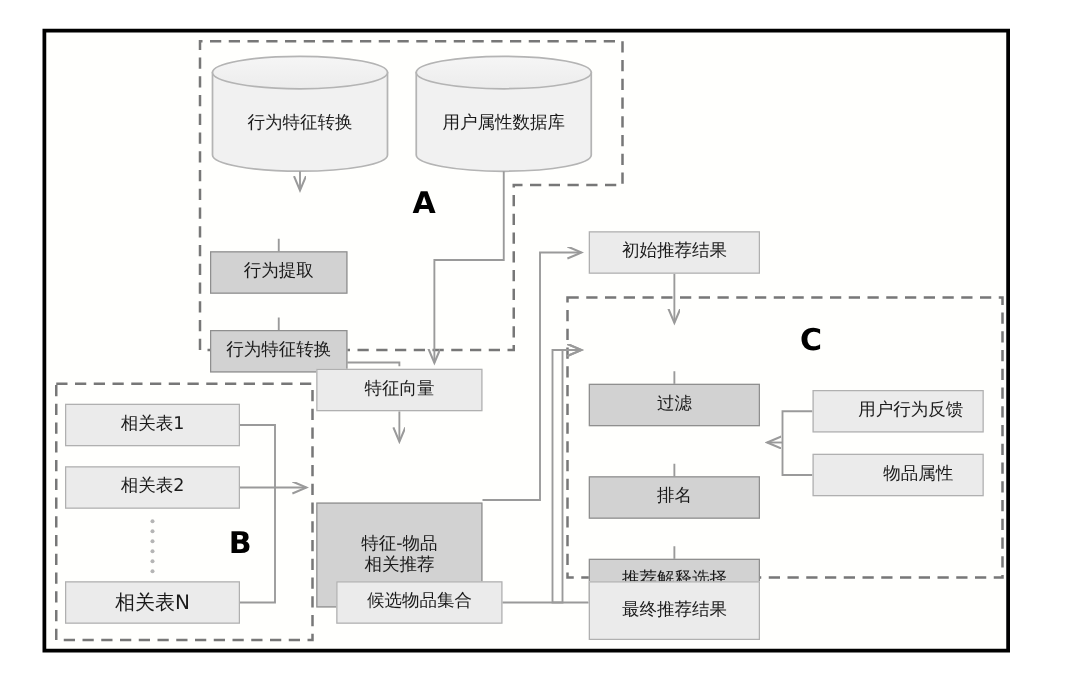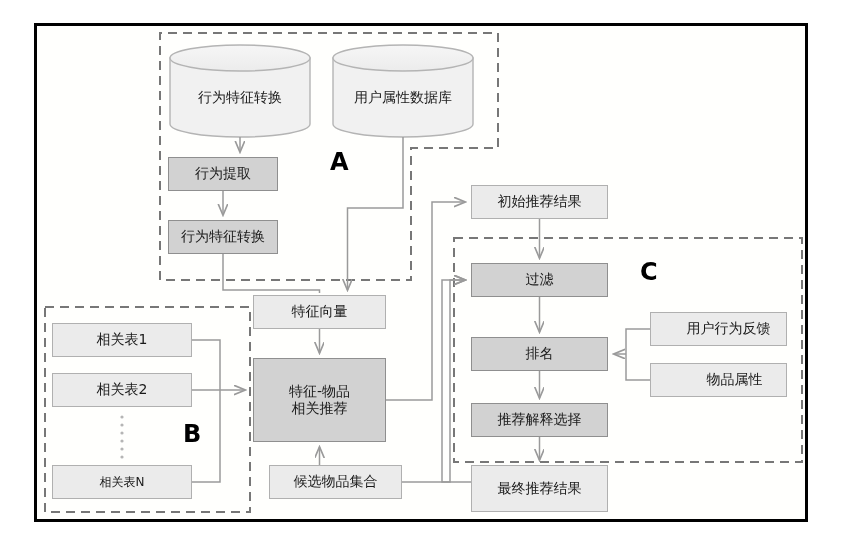--- a/index.html
+++ b/index.html
@@ -2,21 +2,21 @@
 <html><head>
 <meta charset="utf-8">
 <style>
   html,body{margin:0;padding:0;background:#ffffff;}
   body{font-family:"DejaVu Sans","Liberation Sans",sans-serif;}
   #canvas{position:relative;width:863px;height:542px;background:#ffffff;overflow:hidden;}
   #frame{position:absolute;left:34px;top:23px;width:774px;height:499px;border:3px solid #000000;background:#fffffd;box-sizing:border-box;}
   svg.layer{position:absolute;left:0;top:0;width:863px;height:542px;pointer-events:none;}
   .node{position:absolute;box-sizing:border-box;display:flex;align-items:center;justify-content:center;text-align:center;color:#1a1a1a;line-height:1.25;}
   .box{border:1px solid #a8a8a8;}
-  .box.dark{background:#d2d2d2;border:1px solid #8f8f8f;}
+  .box.dark{background:#d2d2d2;border:1px solid #8f8f8f;margin-top:44px;}
   .box.light{background:#ebebeb;border:1px solid #b0b0b0;}
   .grp-label{position:absolute;font-weight:bold;color:#000;}
   .cyl-label{position:absolute;display:flex;align-items:center;justify-content:center;text-align:center;color:#1a1a1a;}
 </style>
 </head>
 <body>
 
 <div id="canvas">
   <div id="frame"></div>
 
@@ -90,21 +90,21 @@
       </div>
       <div class="node box light" style="left: 253px; top: 295px; width: 133px; height: 34px; font-size: 14px;">
         <span>特征向量</span>
       </div>
       <div class="node box light" style="left: 52px; top: 323px; width: 140px; height: 34px; font-size: 14px;">
         <span>相关表1</span>
       </div>
       <div class="node box light" style="left: 52px; top: 373px; width: 140px; height: 34px; font-size: 14px;">
         <span>相关表2</span>
       </div>
-      <div class="node box light" style="left: 52px; top: 465px; width: 140px; height: 34px; font-size: 12px;">
+      <div class="node box light" style="left: 52px; top: 465px; width: 140px; height: 34px; font-size: 16px;">
         <span>相关表N</span>
       </div>
       <div class="node box dark" style="left: 253px; top: 358px; width: 133px; height: 84px; font-size: 14px; flex-direction: column;">
         <span>特征-物品</span>
         <span>相关推荐</span>
       </div>
       <div class="node box light" style="left: 269px; top: 465px; width: 133px; height: 34px; font-size: 14px;">
         <span>候选物品集合</span>
       </div>
       <div class="node box light" style="left: 471px; top: 185px; width: 137px; height: 34px; font-size: 14px;">

